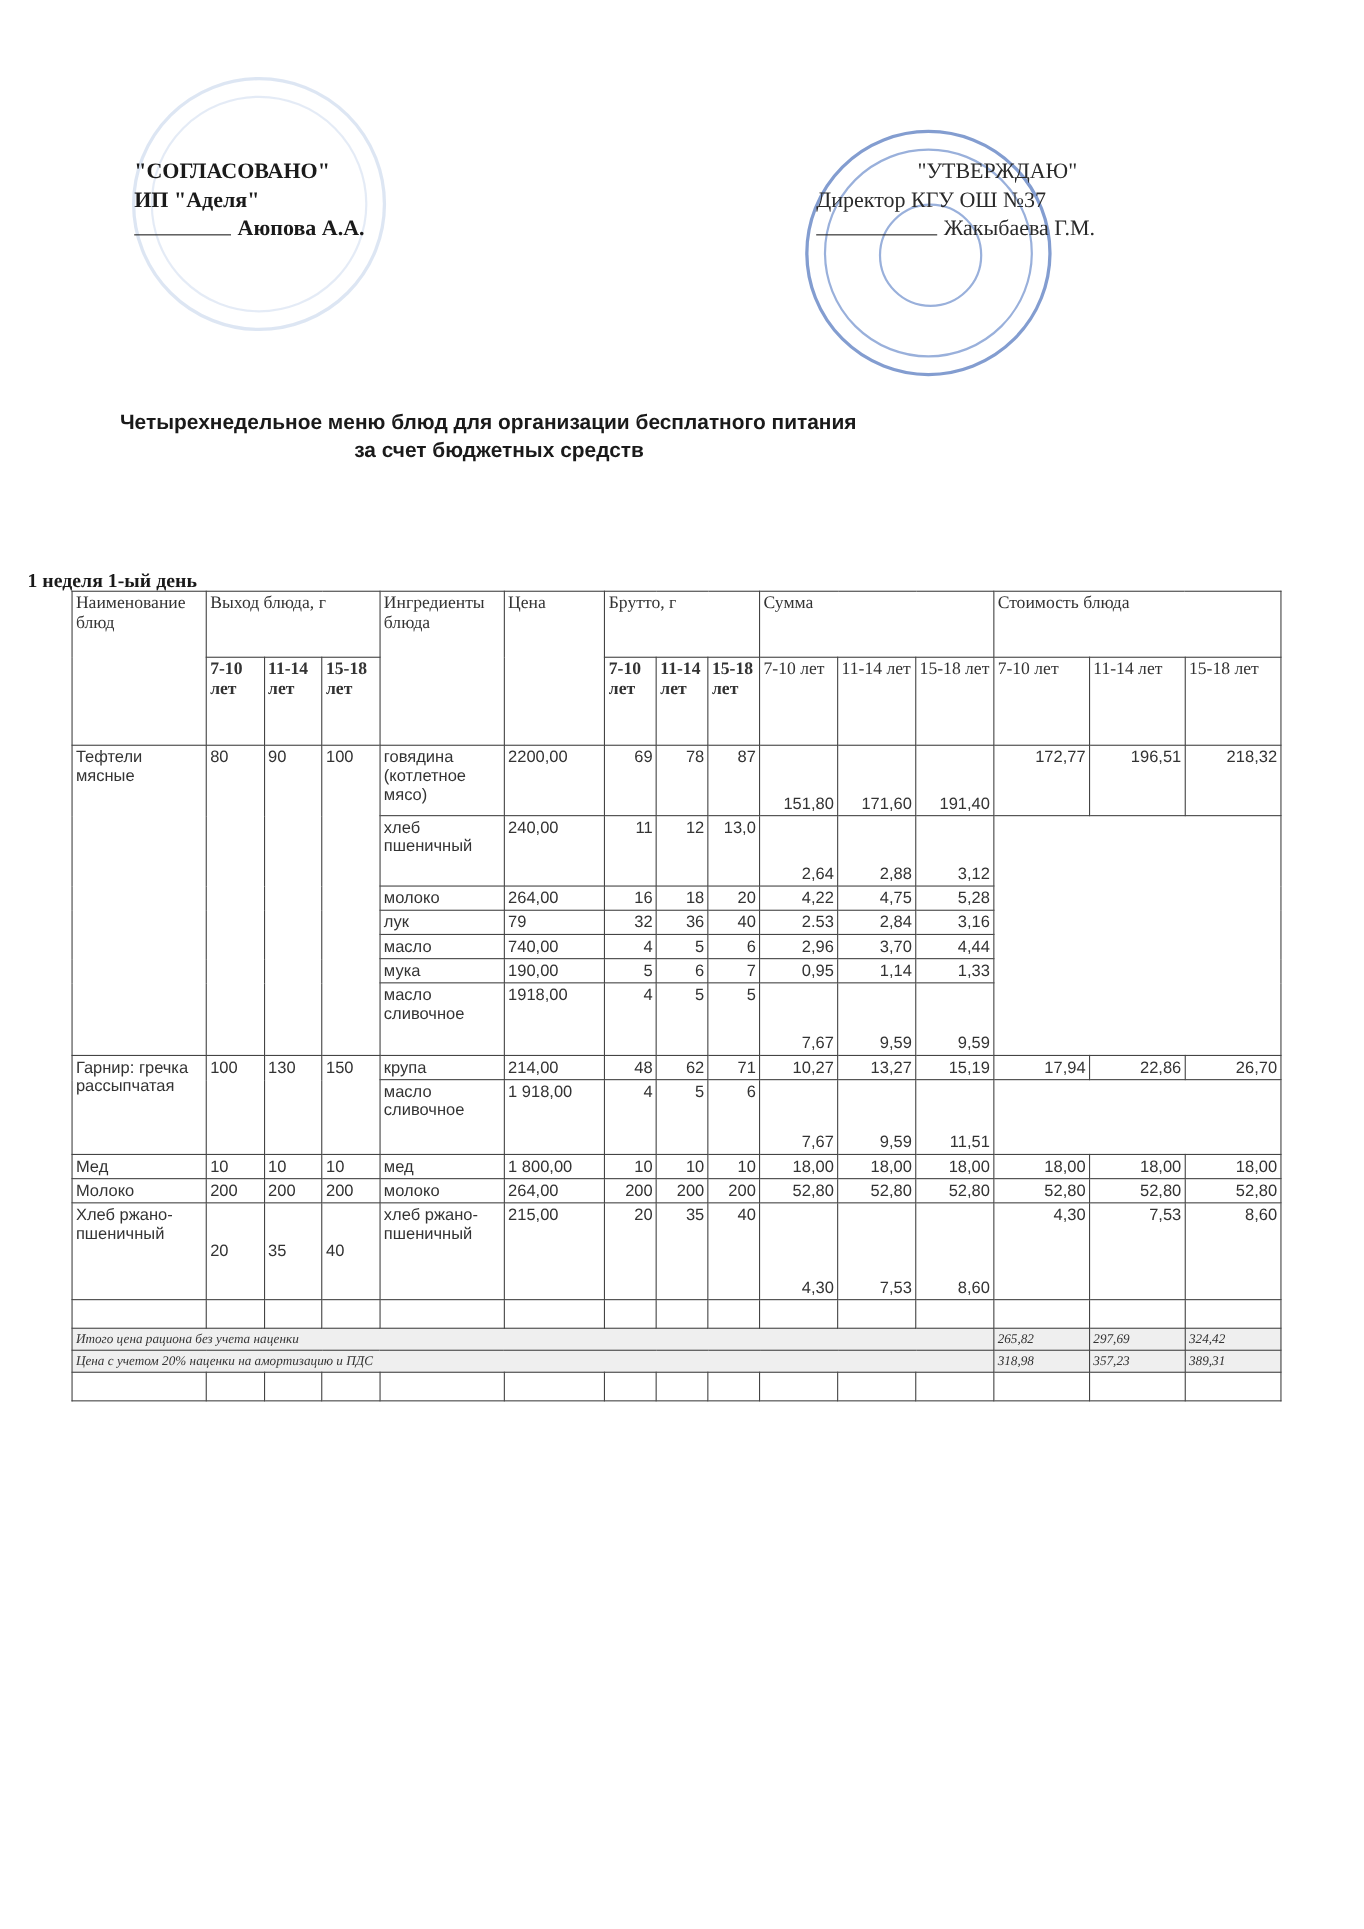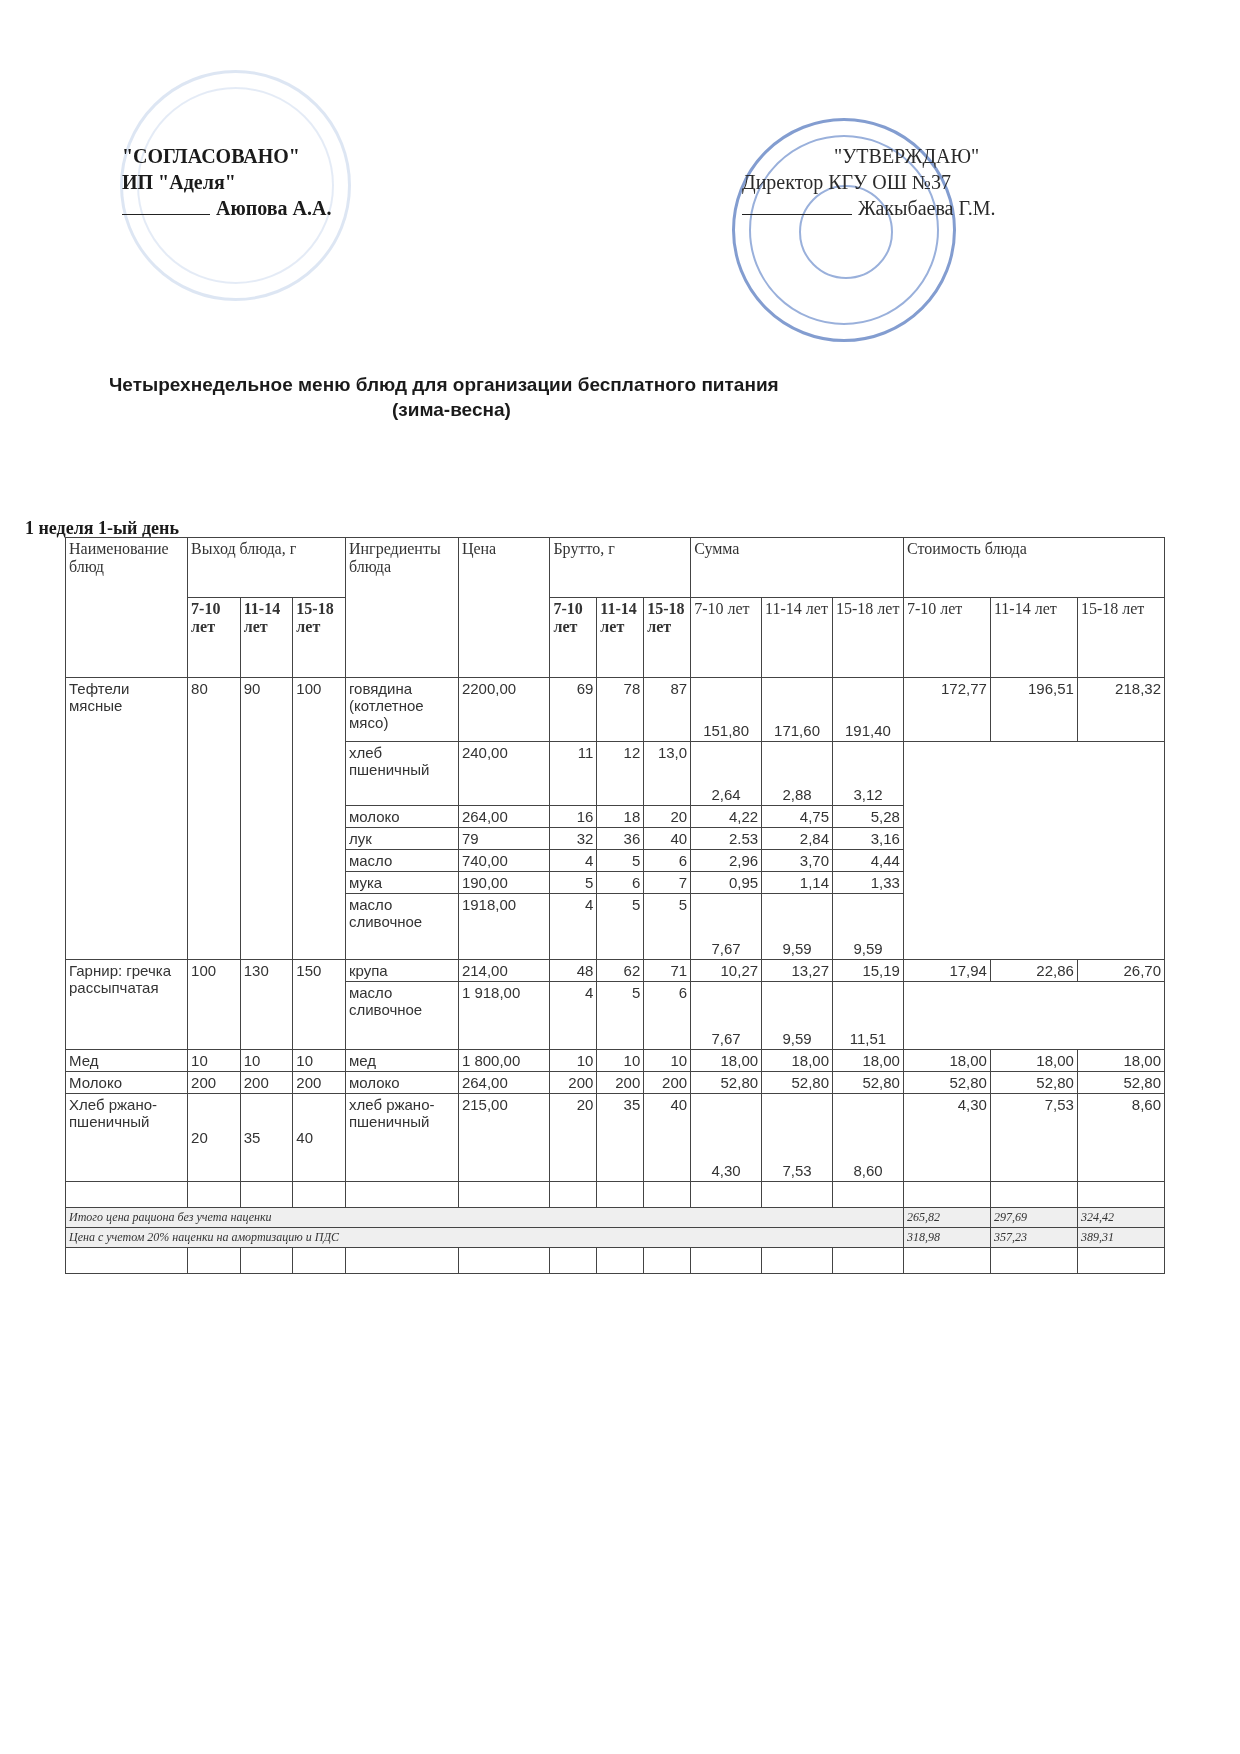--- a/index.html
+++ b/index.html
@@ -20,21 +20,21 @@
   .title .t2{padding-left:182px;}
   .title .t3{padding-left:322px;}
   .title .t4{padding-left:392px;}
   .day{position:absolute;left:25px;top:490px;font-weight:bold;font-size:18px;margin-top:28px;}
   table.menu{position:absolute;left:22px;top:537px;border-collapse:collapse;width:1100px;font-family:"Liberation Sans",sans-serif;font-size:15px;color:#333;margin-left:43px;}
   table.menu td,table.menu th{border:1px solid #444;padding:2px 3px;vertical-align:top;font-weight:normal;}
   table.menu th{text-align:left;font-family:"Liberation Serif",serif;font-size:16px;}
   table.menu .hb{font-weight:bold;}
   table.menu .c{text-align:left;}
   table.menu .r{text-align:right;}
-  table.menu .bottom{vertical-align:bottom;text-align:center;}
+  table.menu .bottom{vertical-align:bottom;}
   .summary td{font-style:italic;font-weight:bold;font-family:"Liberation Serif",serif;font-size:12px;background:#efefef;}
   .w-name{width:88px}.w-out{width:46px}.w-ing{width:90px}.w-price{width:80px}.w-br{width:41px}.w-sum{width:62px}.w-cost{width:76px}
 </style>
 </head>
 <body>
 
 <div class="stamp stamp-left"></div>
 <div class="stamp stamp-right">
     <div class="emblem"></div>
   </div>
@@ -46,21 +46,21 @@
 </div>
 
 <div class="approved-right">
   <div class="line1">"УТВЕРЖДАЮ"</div>
   <div>Директор КГУ ОШ №37</div>
   <div><span class="sigline2"></span><span>Жакыбаева Г.М.</span></div>
 </div>
 
 <div class="title">
   <div class="t1">Четырехнедельное меню блюд для организации бесплатного питания</div>
-  <div class="t4">(зима-весна)</div>
+  <div class="t3">за счет бюджетных средств</div>
 </div>
 
 <div class="day">1 неделя 1-ый день</div>
 
 <table class="menu">
   <colgroup>
     <col class="w-name">
       <col class="w-out">
       <col class="w-out">
       <col class="w-out">

